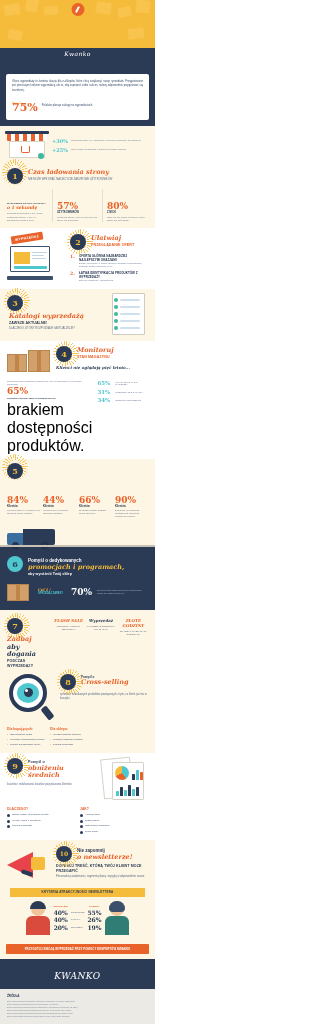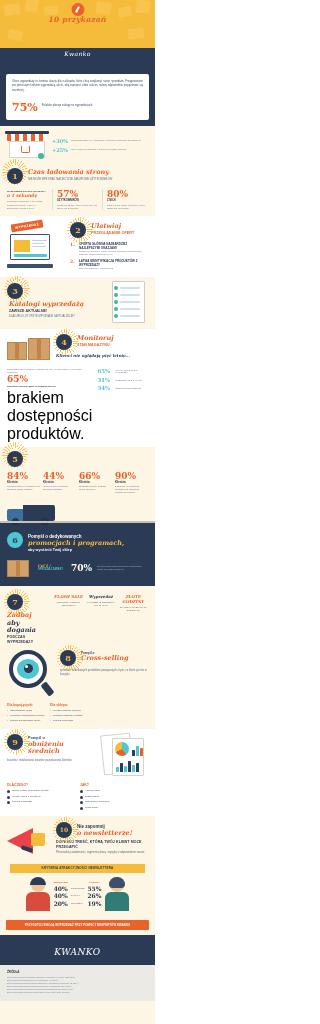--- a/index.html
+++ b/index.html
@@ -162,21 +162,21 @@
     font-size: 3.6px; font-weight: bold; color: #2b3a55;
     letter-spacing: .1px; line-height: 5px; margin-top: .5px;
   }
   .sec-t2.orange { color: #e8622a; }
   .sec-t2.white { color: #ffffff; }
   .sec-t1.white { color: #ffffff; }
   .sec-t3 { font-size: 2.7px; color: #5b6b86; line-height: 3.6px; margin-top: 1px; }
 
   
   .cols3 { display: flex; padding: 3px 7px 6px; gap: 4px; }
-  .col { flex: 1; }
+  .col { flex: 1; margin-top: 12px; }
   .col .num {
     font-family: "DejaVu Serif", serif; font-weight: bold;
     font-size: 9px; color: #e8622a; line-height: 10px;
   }
   .col .lbl { font-size: 2.6px; font-weight: bold; color: #2b3a55; line-height: 3.4px; }
   .col .sub { font-size: 2.4px; color: #6b7a93; line-height: 3.2px; margin-top: 1px; }
 
   .divider-v { width: 1px; background: #e2dfd6; }
 
   
@@ -307,21 +307,20 @@
       <i style="left:44px;top:6px;width:14px;height:9px;transform:rotate(-4deg)"></i>
       <i style="left:96px;top:2px;width:15px;height:12px;transform:rotate(9deg)"></i>
       <i style="left:118px;top:7px;width:13px;height:10px;transform:rotate(-11deg)"></i>
       <i style="left:136px;top:0px;width:14px;height:13px;transform:rotate(6deg)"></i>
       <i style="left:8px;top:30px;width:14px;height:10px;transform:rotate(10deg)"></i>
       <i style="left:128px;top:28px;width:16px;height:11px;transform:rotate(-7deg)"></i>
     </div>
     <div class="hdr-badge">
         <div class="pen"></div>
       </div>
-    <div class="hdr-t1">10 przykazań</div>
   </div>
   <div class="navy-strip">
     <div class="hdr-logo">Kwanko</div>
   </div>
 
   <div class="band-navy" style="padding:4px 0 6px;">
     <div class="card">
       <div class="intro-text">Okres wyprzedaży to świetna okazja dla e-sklepów, które chcą zwiększyć swoje sprzedaże. Przygotowanie jest pierwszym krokiem wyprzedaży, ale to, aby zapewnić sobie sukces, należy odpowiednio przygotować się wcześniej.</div>
       <div class="statline">
         <div class="bigstat">

